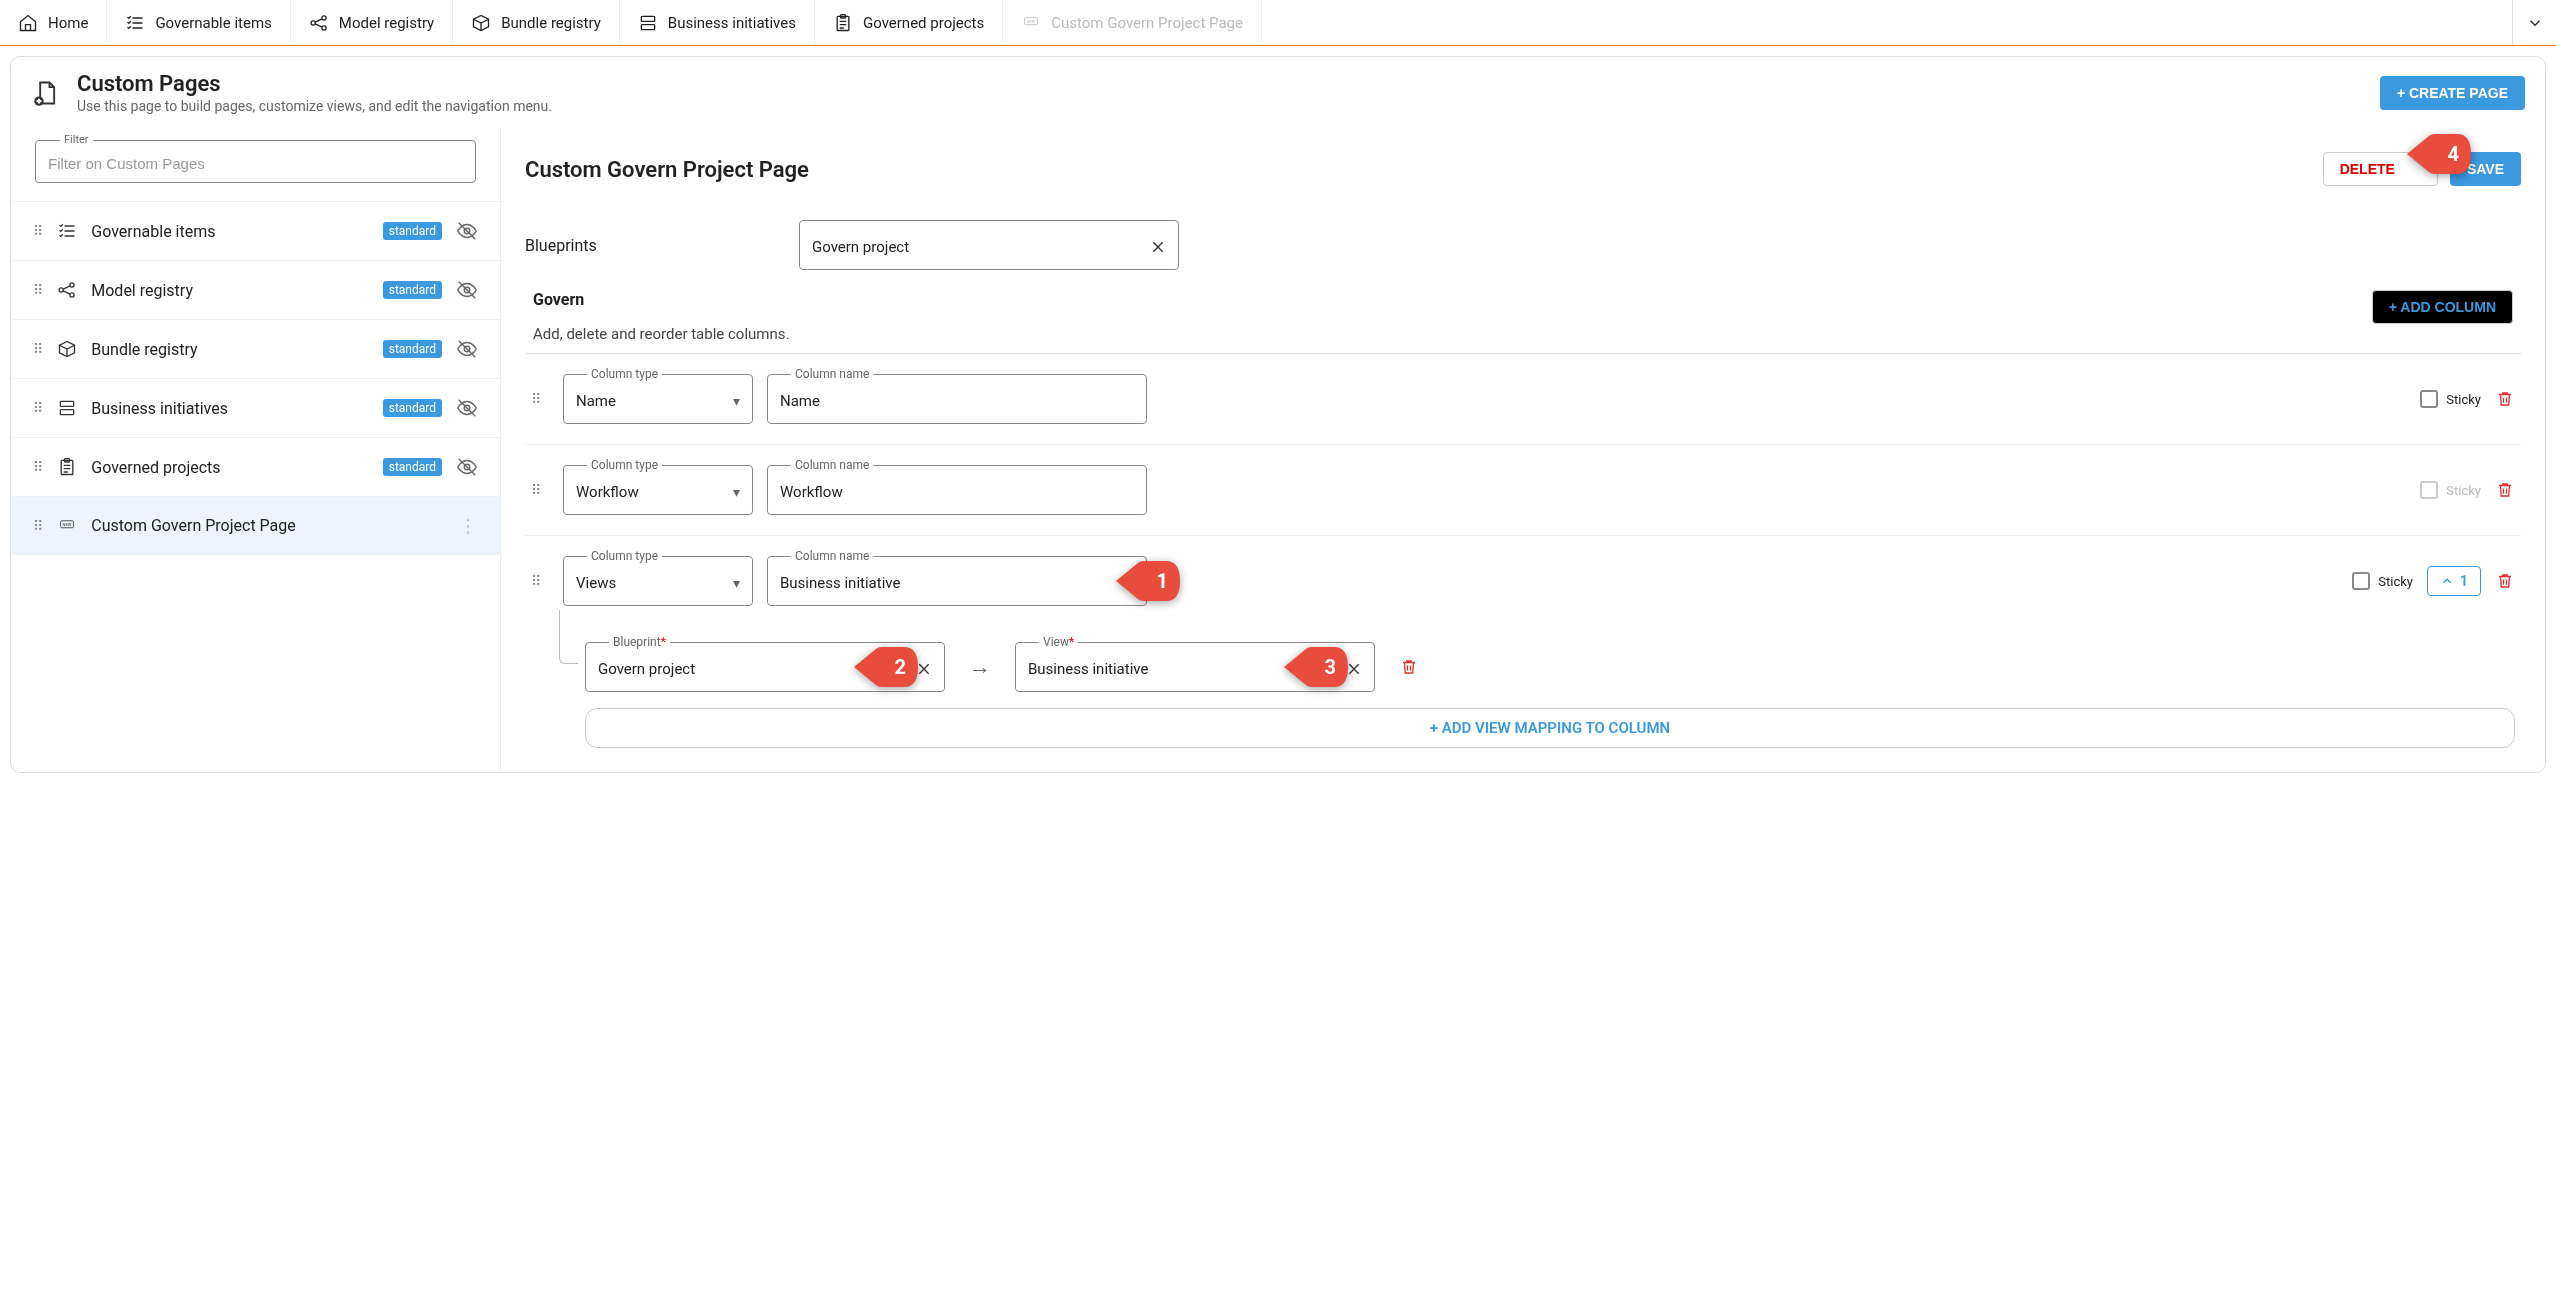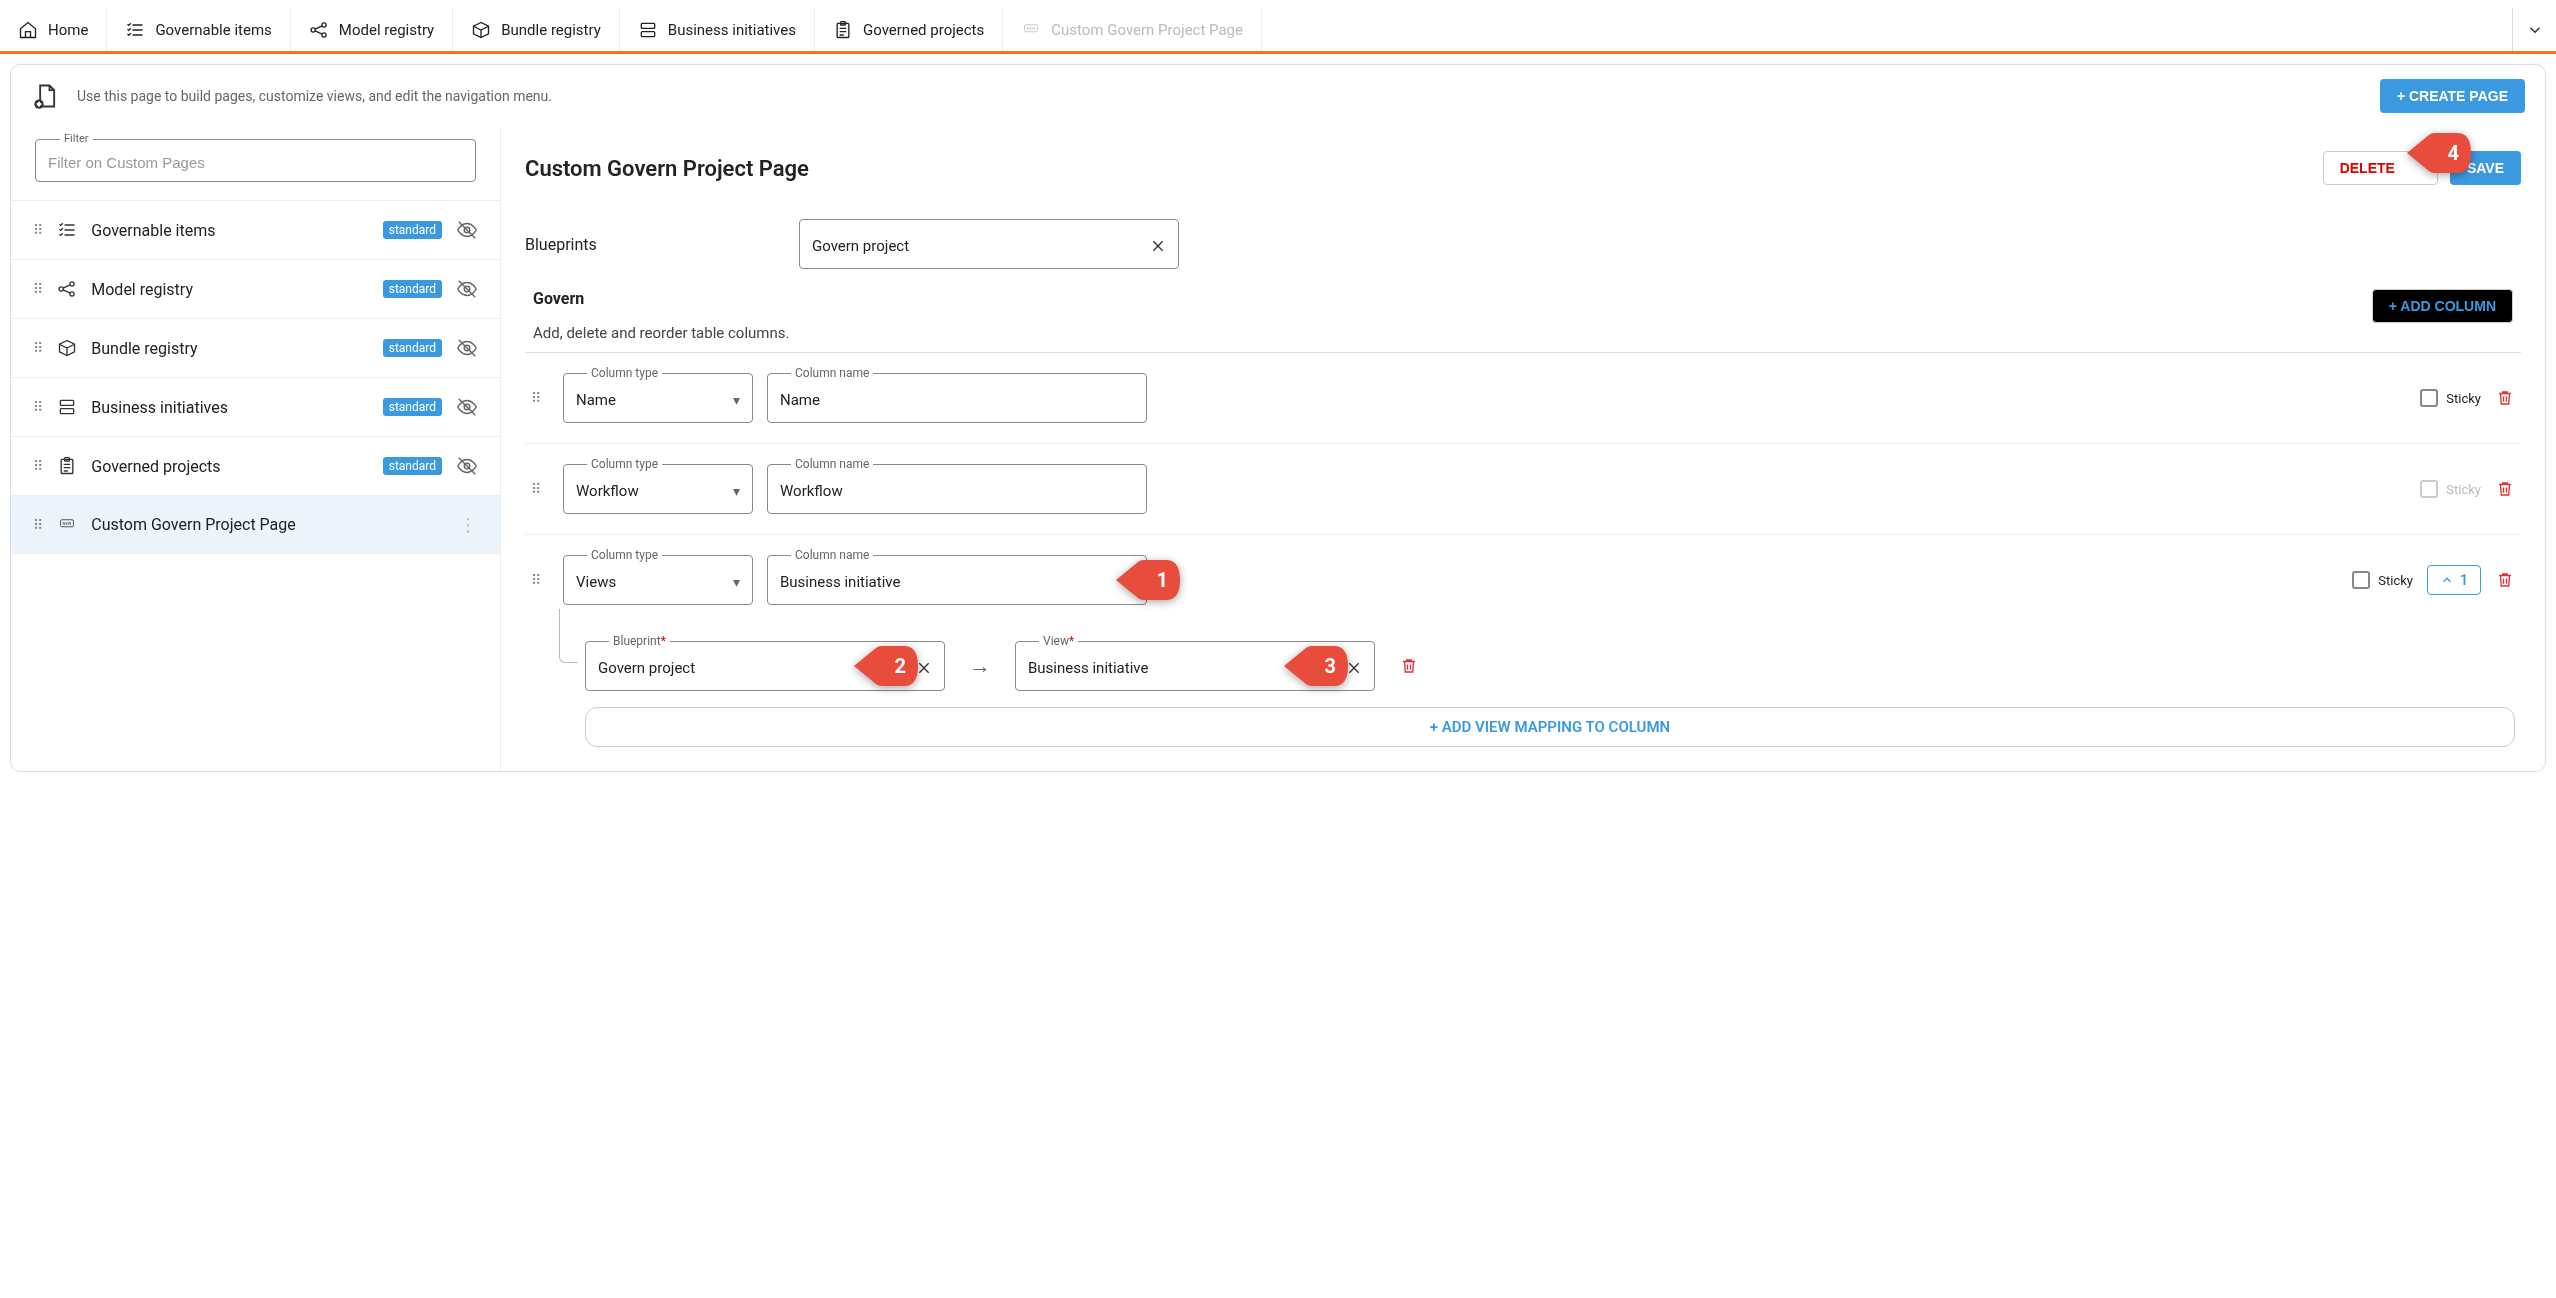--- a/index.html
+++ b/index.html
@@ -3,24 +3,23 @@
 <meta charset="utf-8">
 <style>
 * { box-sizing: border-box; margin: 0; padding: 0; }
 body { font-family: -apple-system, BlinkMacSystemFont, "Segoe UI", Roboto, sans-serif; font-size: 14px; color: #222; background: #fff; }
 svg { display: block; }
 
 
 .topnav {
   display: flex;
   align-items: stretch;
-  border-bottom: 3px solid #f97316;
+  border-bottom: 1px solid #f97316;
   height: 46px;
   background: #fff;
-  margin-top: 8px;
 }
 .topnav-item {
   display: flex;
   align-items: center;
   gap: 10px;
   padding: 0 18px;
   border-right: 1px solid #eee;
   cursor: pointer;
   font-size: 15px;
   color: #222;
@@ -273,20 +272,21 @@
     <div class="card-header">
       <span class="header-icon">
         <svg viewBox="0 0 24 24" width="28" height="28" fill="none" stroke="#333" stroke-width="1.6">
             <path d="M7 3h8l4 4v14H7z"></path>
             <path d="M15 3v4h4"></path>
             <circle cx="6" cy="19" r="4" fill="#333" stroke="none"></circle>
             <path d="M6 17v4M4 19h4" stroke="#fff" stroke-width="1.8"></path>
           </svg>
       </span>
       <div class="title-block">
+        <h1>Custom Pages</h1>
         <div class="subtitle">Use this page to build pages, customize views, and edit the navigation menu.</div>
       </div>
       <button class="btn btn-primary">+ CREATE PAGE</button>
     </div>
 
     <div class="body2col">
 
       <div class="leftcol">
         <div class="filter-wrap">
           <div class="filter-field">

